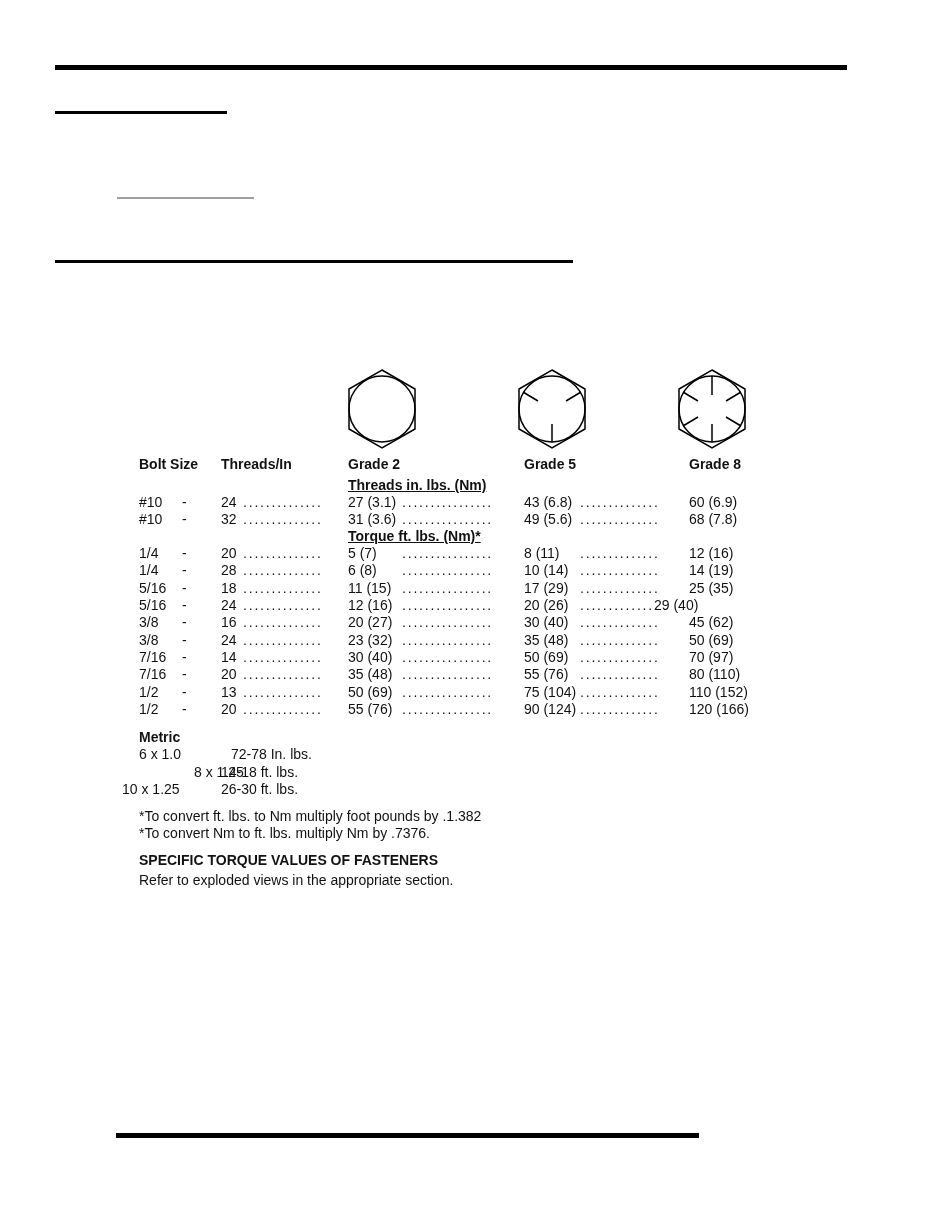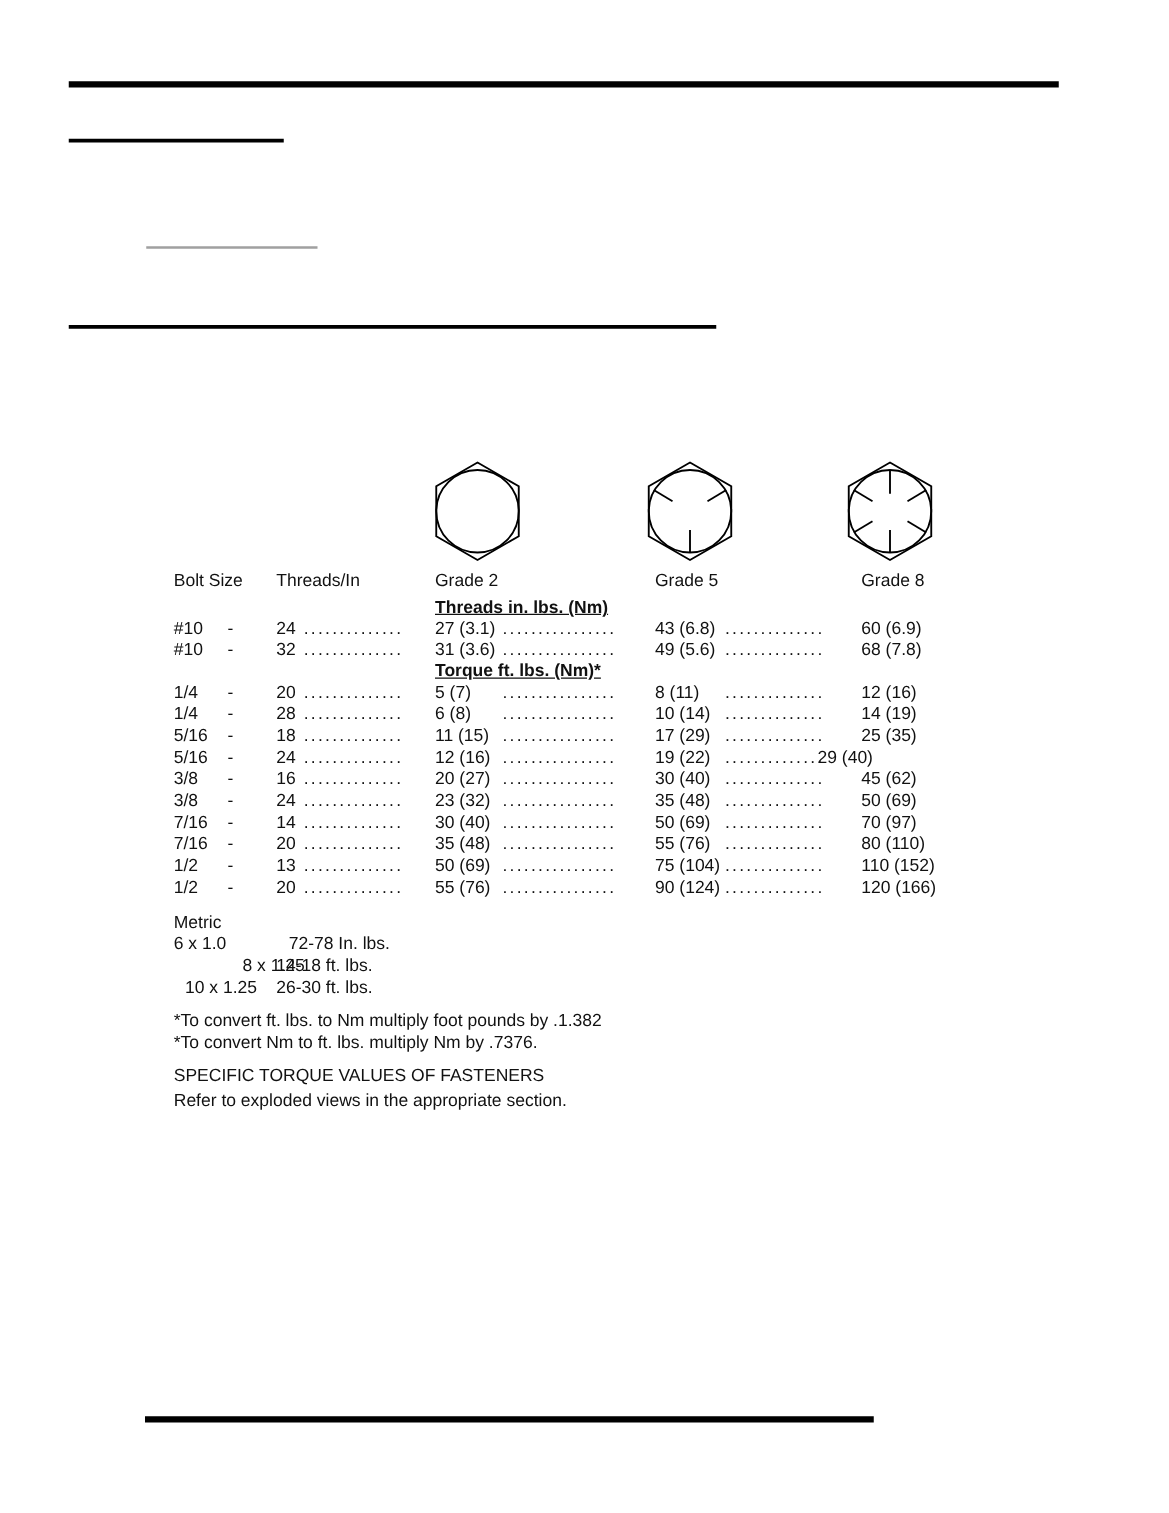--- a/index.html
+++ b/index.html
@@ -1,20 +1,20 @@
 <!DOCTYPE html>
 <html><head>
 <meta charset="utf-8">
 <style>
   html, body { margin: 0; padding: 0; background: #ffffff; }
   body { width: 935px; height: 1210px; position: relative; overflow: hidden;
          font-family: "Liberation Sans", sans-serif; color: #111; }
   .rule { position: absolute; background: #000; }
   .abs { position: absolute; white-space: nowrap; }
-  .hdr { font-weight: normal; font-size: 14px; }
+  .hdr { font-weight: bold; font-size: 14px; }
   .cell { font-size: 14px; line-height: 17px; }
   .sub { font-weight: bold; font-size: 14px; text-decoration: underline; }
   .bolt-icon { position: absolute; width: 74px; height: 82px; }
   .row { position: absolute; left: 0; width: 935px; height: 17px; }
   .row span { position: absolute; white-space: nowrap; font-size: 14px; line-height: 17px; }
 </style>
 </head>
 <body>
 
 <div class="rule" style="left:55px;top:65px;width:792px;height:5px;"></div>
@@ -114,21 +114,21 @@
       <span style="left: 580px; letter-spacing: 1.8px;">..............</span>
       <span style="left: 689px;">25 (35)</span>
     </div>
     <div class="row" style="top: 597.05px;">
       <span style="left: 139px;">5/16</span>
       <span style="left: 182px;">-</span>
       <span style="left: 221px;">24</span>
       <span style="left: 243px; letter-spacing: 1.8px;">..............</span>
       <span style="left: 348px;">12 (16)</span>
       <span style="left: 402px; letter-spacing: 1.8px;">................</span>
-      <span style="left: 524px;">19 (22)</span>
+      <span style="left: 524px;">20 (26)</span>
       <span style="left: 580px; letter-spacing: 1.8px;">..............</span>
       <span style="left: 654px;">29 (40)</span>
     </div>
     <div class="row" style="top: 614.4px;">
       <span style="left: 139px;">3/8</span>
       <span style="left: 182px;">-</span>
       <span style="left: 221px;">16</span>
       <span style="left: 243px; letter-spacing: 1.8px;">..............</span>
       <span style="left: 348px;">20 (27)</span>
       <span style="left: 402px; letter-spacing: 1.8px;">................</span>
@@ -197,21 +197,21 @@
 <div id="metric-rows">
     <div class="row" style="top: 746px;">
       <span style="left: 139px;">6 x 1.0</span>
       <span style="left: 231px; text-align: right;">72-78 In. lbs.</span>
     </div>
     <div class="row" style="top: 763.5px;">
       <span style="left: 155px; margin-left: 39px;">8 x 1.25</span>
       <span style="left: 221px;">14-18 ft. lbs.</span>
     </div>
     <div class="row" style="top: 781px;">
-      <span style="left: 148px;">10 x 1.25</span>
+      <span style="left: 122px;">10 x 1.25</span>
       <span style="left: 221px;">26-30 ft. lbs.</span>
     </div>
   </div>
 
 <div class="abs cell" style="left:139px;top:808px;">*To convert ft. lbs. to Nm multiply foot pounds by  .1.382</div>
 <div class="abs cell" style="left:139px;top:825px;">*To convert  Nm to ft. lbs. multiply Nm by .7376.</div>
 
 <div class="abs hdr" style="left:139px;top:852px;text-align:right;">SPECIFIC TORQUE VALUES OF FASTENERS</div>
 <div class="abs cell" style="left:139px;top:872px;">Refer to exploded views in the appropriate section.</div>
 

